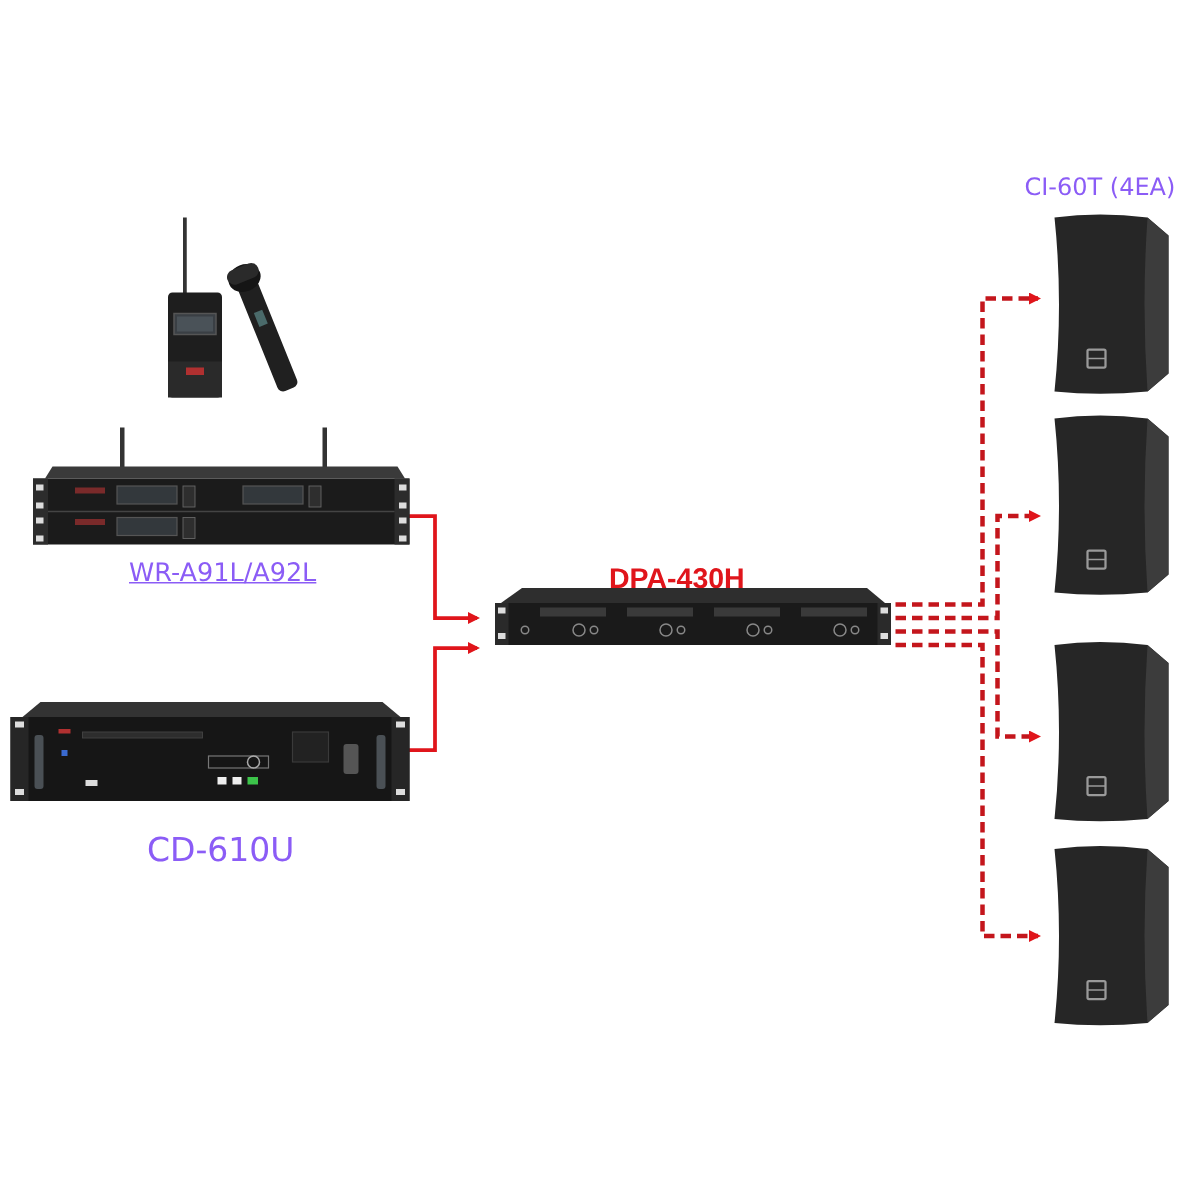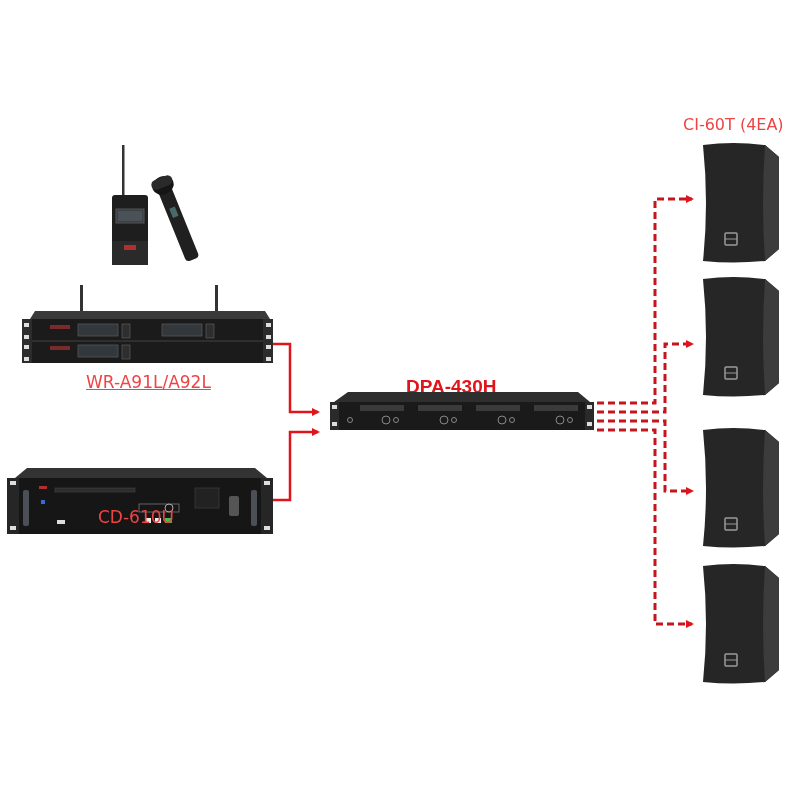--- a/index.html
+++ b/index.html
@@ -1,19 +1,19 @@
 <!DOCTYPE html>
 <html><head>
 <meta charset="utf-8">
 <style>
   html, body { margin: 0; padding: 0; background: #ffffff; }
   body { width: 800px; height: 800px; position: relative; overflow: hidden; font-family: "DejaVu Sans", sans-serif; }
-  .label { position: absolute; font-family: "DejaVu Sans", sans-serif; color: #ef4444; white-space: nowrap; }
+  .label { position: absolute; font-family: "DejaVu Sans", sans-serif; color: #8b5cf6; white-space: nowrap; }
   .lbl-receiver { left: 86px; top: 372px; font-size: 17px; text-decoration: underline; }
-  .lbl-cd { left: 98px; top: 507px; font-size: 17px; }
+  .lbl-cd { left: 98px; top: 555px; font-size: 22px; }
   .lbl-amp { left: 406px; top: 376px; font-size: 19px; font-weight: bold; color: #e0151b; font-family: "Liberation Sans", sans-serif; }
   .lbl-spk { left: 683px; top: 115px; font-size: 16px; }
   svg.wires { position: absolute; left: 0; top: 0; width: 800px; height: 800px; }
   svg.dev { position: absolute; overflow: visible; }
 </style>
 </head>
 <body>
 
 <svg class="wires" viewBox="0 0 800 800">
   <defs>

